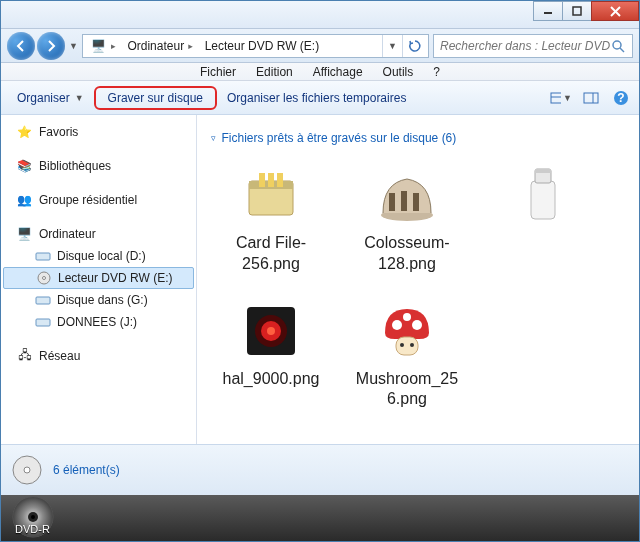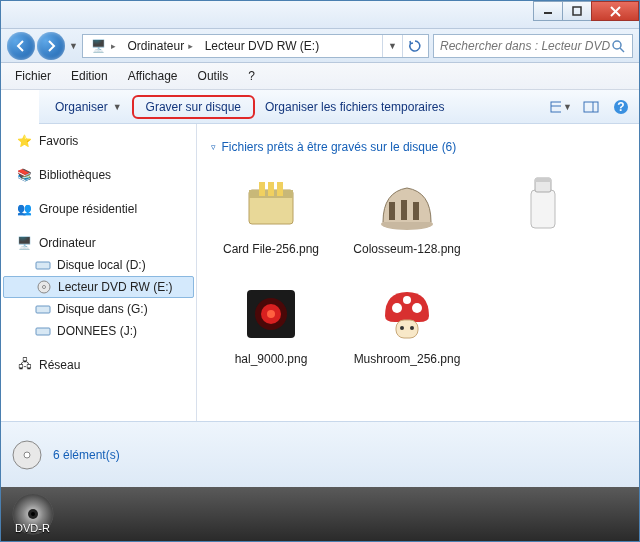--- a/index.html
+++ b/index.html
@@ -13,42 +13,42 @@
 .navbtns { display:flex; align-items:center; }
 .navcircle { width:28px; height:28px; border-radius:50%; background:radial-gradient(circle at 30% 30%,#5fa8e8,#165ca8); display:flex; align-items:center; justify-content:center; margin-right:2px; box-shadow:inset 0 0 4px rgba(255,255,255,.5); }
 .navcircle svg { stroke:#fff; fill:#fff; }
 .breadcrumb { flex:1; height:24px; background:#fff; border:1px solid #a0b8d0; display:flex; align-items:center; padding:0 2px; }
 .bc-item { padding:2px 6px; display:flex; align-items:center; gap:4px; cursor:default; color:#222; }
 .bc-sep { color:#666; font-size:9px; }
 .bc-drop { width:20px; height:22px; border-left:1px solid #cdd9e8; display:flex; align-items:center; justify-content:center; }
 .bc-refresh { width:24px; height:22px; border-left:1px solid #cdd9e8; display:flex; align-items:center; justify-content:center; }
 .searchbox { width:200px; height:24px; background:#fff; border:1px solid #a0b8d0; display:flex; align-items:center; padding:0 6px; }
 .searchbox input { flex:1; border:none; outline:none; font-style:italic; color:#888; font-size:12px; }
-.menubar { height:27px; background:linear-gradient(#f6f8fb,#eef2f8); display:flex; align-items:center; padding:0 4px; border-bottom:1px solid #d0d8e4; }
+.menubar { height:18px; background:linear-gradient(#f6f8fb,#eef2f8); display:flex; align-items:center; padding:0 4px; border-bottom:1px solid #d0d8e4;justify-content:center; }
 .menubar span { padding:2px 10px; cursor:default; color:#222; }
-.toolbar { height:34px; background:linear-gradient(#f6fafe,#e2edf9); display:flex; align-items:center; padding:0 6px; border-bottom:1px solid #c8d8eb;margin-left:38px; }
+.toolbar { height:34px; background:linear-gradient(#f6fafe,#e2edf9); display:flex; align-items:center; padding:0 6px; border-bottom:1px solid #c8d8eb; }
 .toolbtn { padding:4px 10px; color:#13367d; cursor:default; display:flex; align-items:center; gap:3px; }
 .toolbtn.highlight { border:2px solid #e02828; border-radius:6px; padding:3px 12px; }
 .toolbar-right { margin-left:auto; display:flex; align-items:center; gap:6px; }
 .tb-icon { width:24px; height:22px; display:flex; align-items:center; justify-content:center; border:1px solid transparent; }
 .body { flex:1; display:flex; overflow:hidden; }
 .nav { width:196px; border-right:1px solid #d8e0ec; padding:6px 2px; overflow-y:auto; }
 .nav-group { margin-bottom:12px; }
 .nav-item { display:flex; align-items:center; gap:6px; padding:3px 6px 3px 14px; cursor:default; color:#222; }
 .nav-item.sub { padding-left:32px; }
 .nav-item.selected { background:#d4e9fc; border:1px solid #8ab8e0; border-radius:2px; padding-top:2px; padding-bottom:2px; }
 .ico { width:16px; height:16px; display:flex; align-items:center; justify-content:center; flex-shrink:0; }
 .content { flex:1; padding:10px 14px; overflow:auto; }
 .group-header { color:#1560b8; font-size:13px; padding:6px 0 10px; display:flex; align-items:center; gap:6px; }
 .files { display:flex; flex-wrap:wrap; gap:12px 16px; }
 .file { width:120px; display:flex; flex-direction:column; align-items:center; text-align:center; cursor:default; padding:4px; }
 .file-icon { width:80px; height:72px; display:flex; align-items:center; justify-content:center; }
-.file-name { font-size:12px; color:#222; word-wrap:break-word; max-width:110px; line-height:1.3; margin-top:2px; }
-.statusbar { height:66px; background:linear-gradient(#eef5fc,#dde9f6); border-top:1px solid #c8d8eb; display:flex; align-items:center; padding:0 10px; gap:10px; color:#1560b8; }
-.footer { height:54px; background:linear-gradient(#5a5a5a,#2a2a2a); display:flex; align-items:center; padding:0 10px; }
+.file-name { font-size:16px; color:#222; word-wrap:break-word; max-width:110px; line-height:1.3; margin-top:2px; }
+.statusbar { height:51px; background:linear-gradient(#eef5fc,#dde9f6); border-top:1px solid #c8d8eb; display:flex; align-items:center; padding:0 10px; gap:10px; color:#1560b8; }
+.footer { height:46px; background:linear-gradient(#5a5a5a,#2a2a2a); display:flex; align-items:flex-start; padding:0 10px; }
 .dvdlbl { color:#fff; font-size:11px; text-shadow:0 1px 1px #000; }
 .expand-arrow { font-size:9px; color:#555; margin-left:2px; }
 </style>
 </head>
 <body>
 
 <div class="window">
 
   <div class="titlebar">
     <div class="winbtn">

